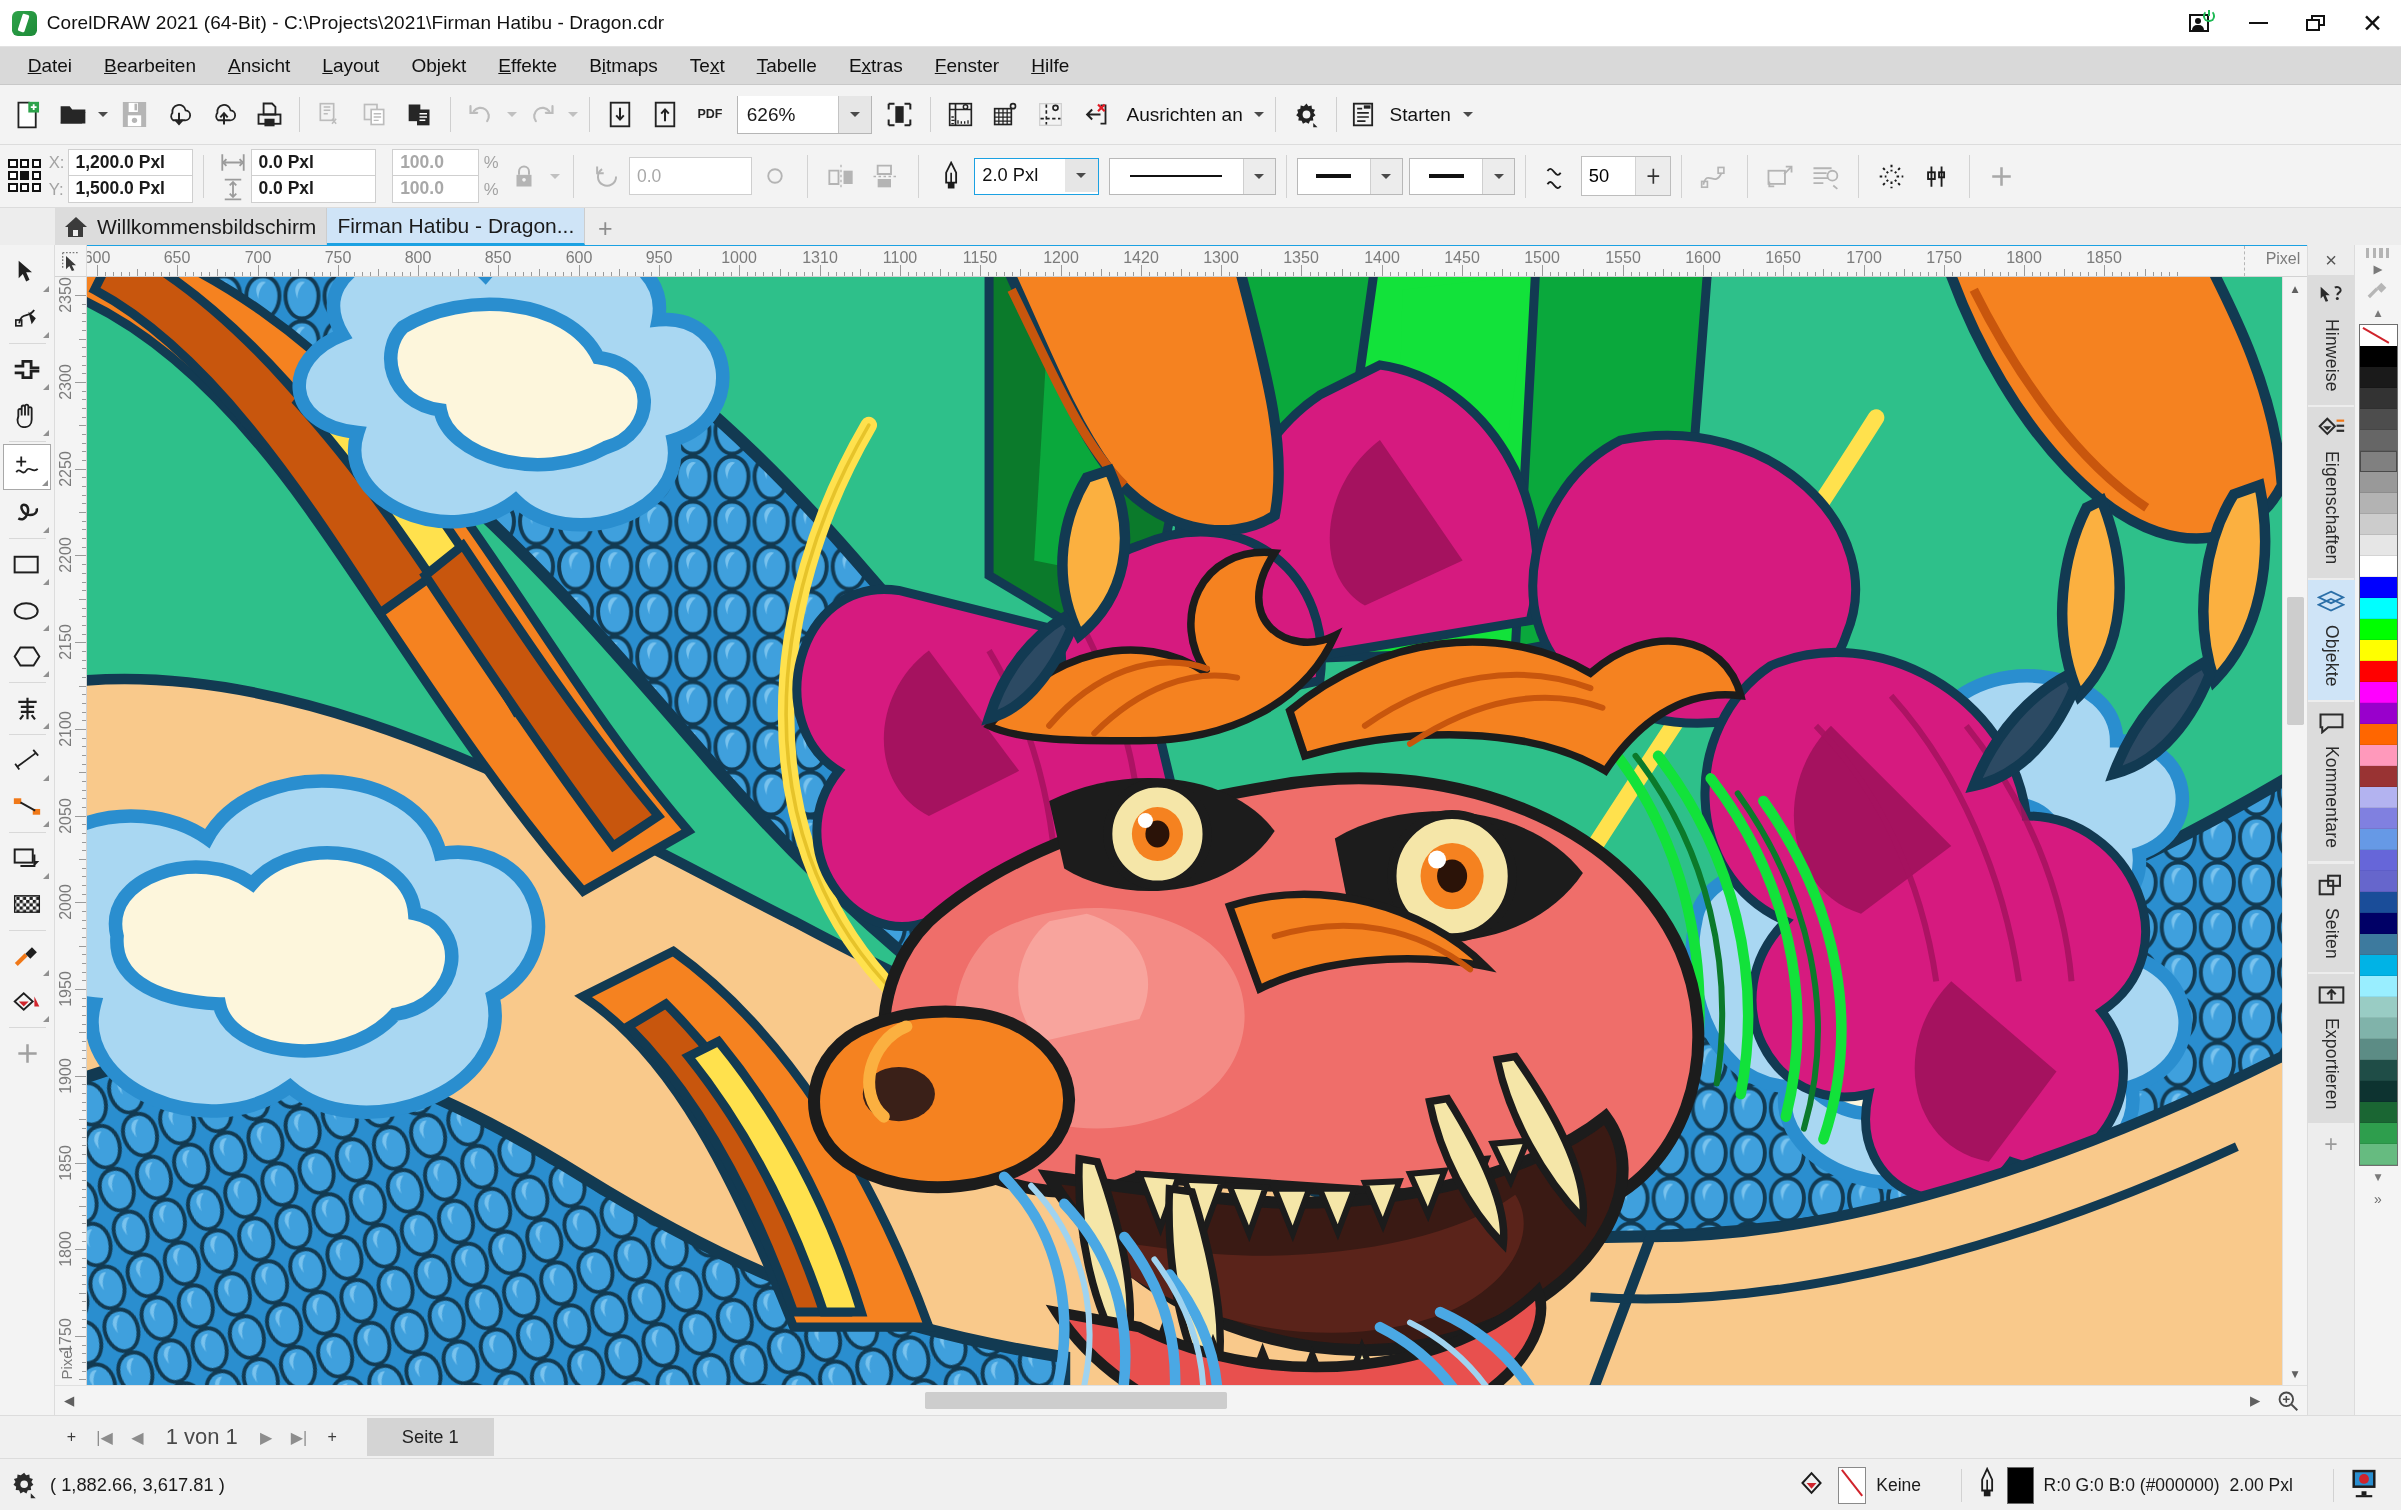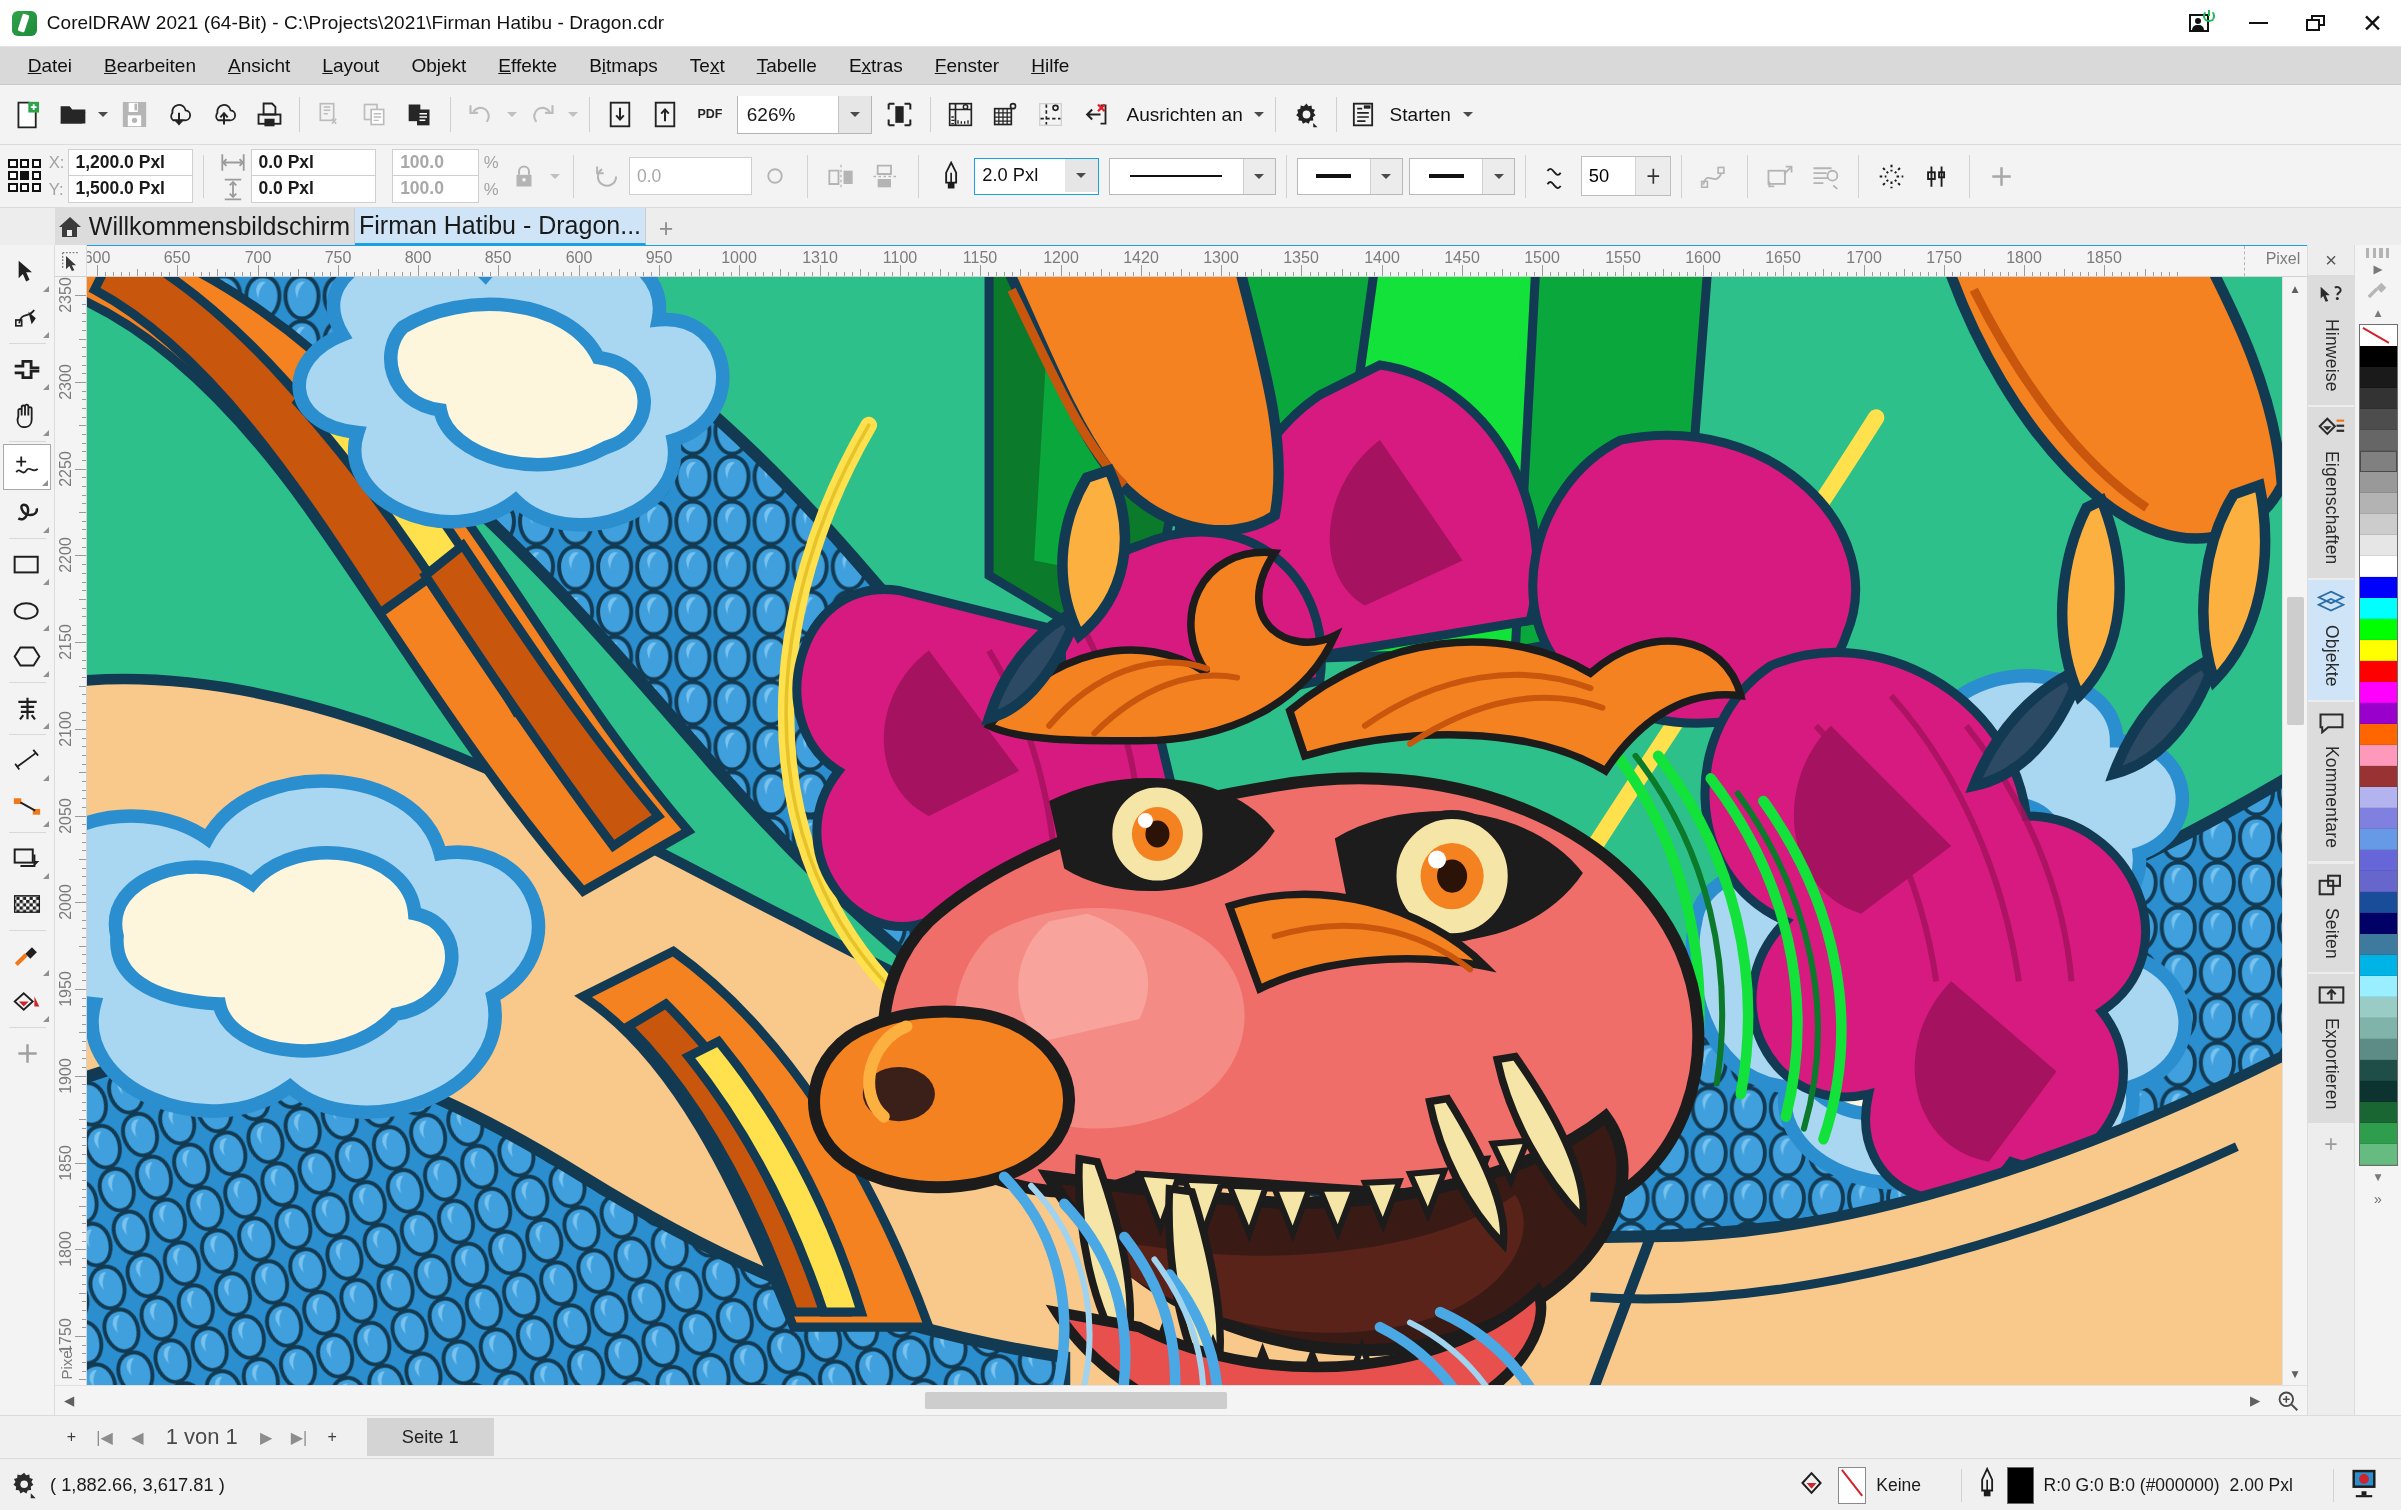--- a/index.html
+++ b/index.html
@@ -128,21 +128,21 @@
   .line-sample.short { width:35px; height:3.3px; }
   .line-sample.short2 { width:35px; height:4.2px; }
   .miter-box { display:flex; align-items:center; height:40px; border:0.8px solid #bdbdbd; background:#fff; }
   .miter-box input { width:53px; height:38px; border:none; outline:none; font-family:inherit; font-size:18.3px; text-align:left; padding-left:6.7px;}
   .miter-box .stp { width:35px; height:38px; background:#ececec; border-left:0.8px solid #d3d3d3; display:flex;align-items:center;justify-content:center;}
 
   
   .tabbar { height:37px; background:#ededed; display:flex; align-items:flex-end; flex:0 0 37px; }
   .tabbar-left { width:55px; height:37px; }
   .doc-tab {
-    height:37px; display:flex; align-items:center; padding:0 4px; font-size:25px;
+    height:37px; display:flex; align-items:center; padding:0 10px; font-size:21px;
     background:#dcdcdc; color:#1a1a1a; border-right:0.8px solid #cdcdcd; max-width:300px;
   }
   .doc-tab.active { background:#cfe4f7; border-bottom:2.5px solid #1ba1e2; }
   .home-glyph { width:22px; height:20px; margin-right:10px; position:relative; }
   .home-glyph .roof { position:absolute; left:0; top:0; width:0;height:0;
     border-left:11px solid transparent;border-right:11px solid transparent;border-bottom:10px solid #3b3b3b; }
   .home-glyph .base { position:absolute; left:3.3px; top:9.2px; width:15px; height:11px; background:#3b3b3b; }
   .home-glyph .door { position:absolute; left:8.3px; top:13.3px; width:5px; height:6.7px; background:#ededed; }
   .tab-add { width:40px; height:33px; display:flex; align-items:center; justify-content:center; font-size:25px; color:#8d8d8d; }
 

